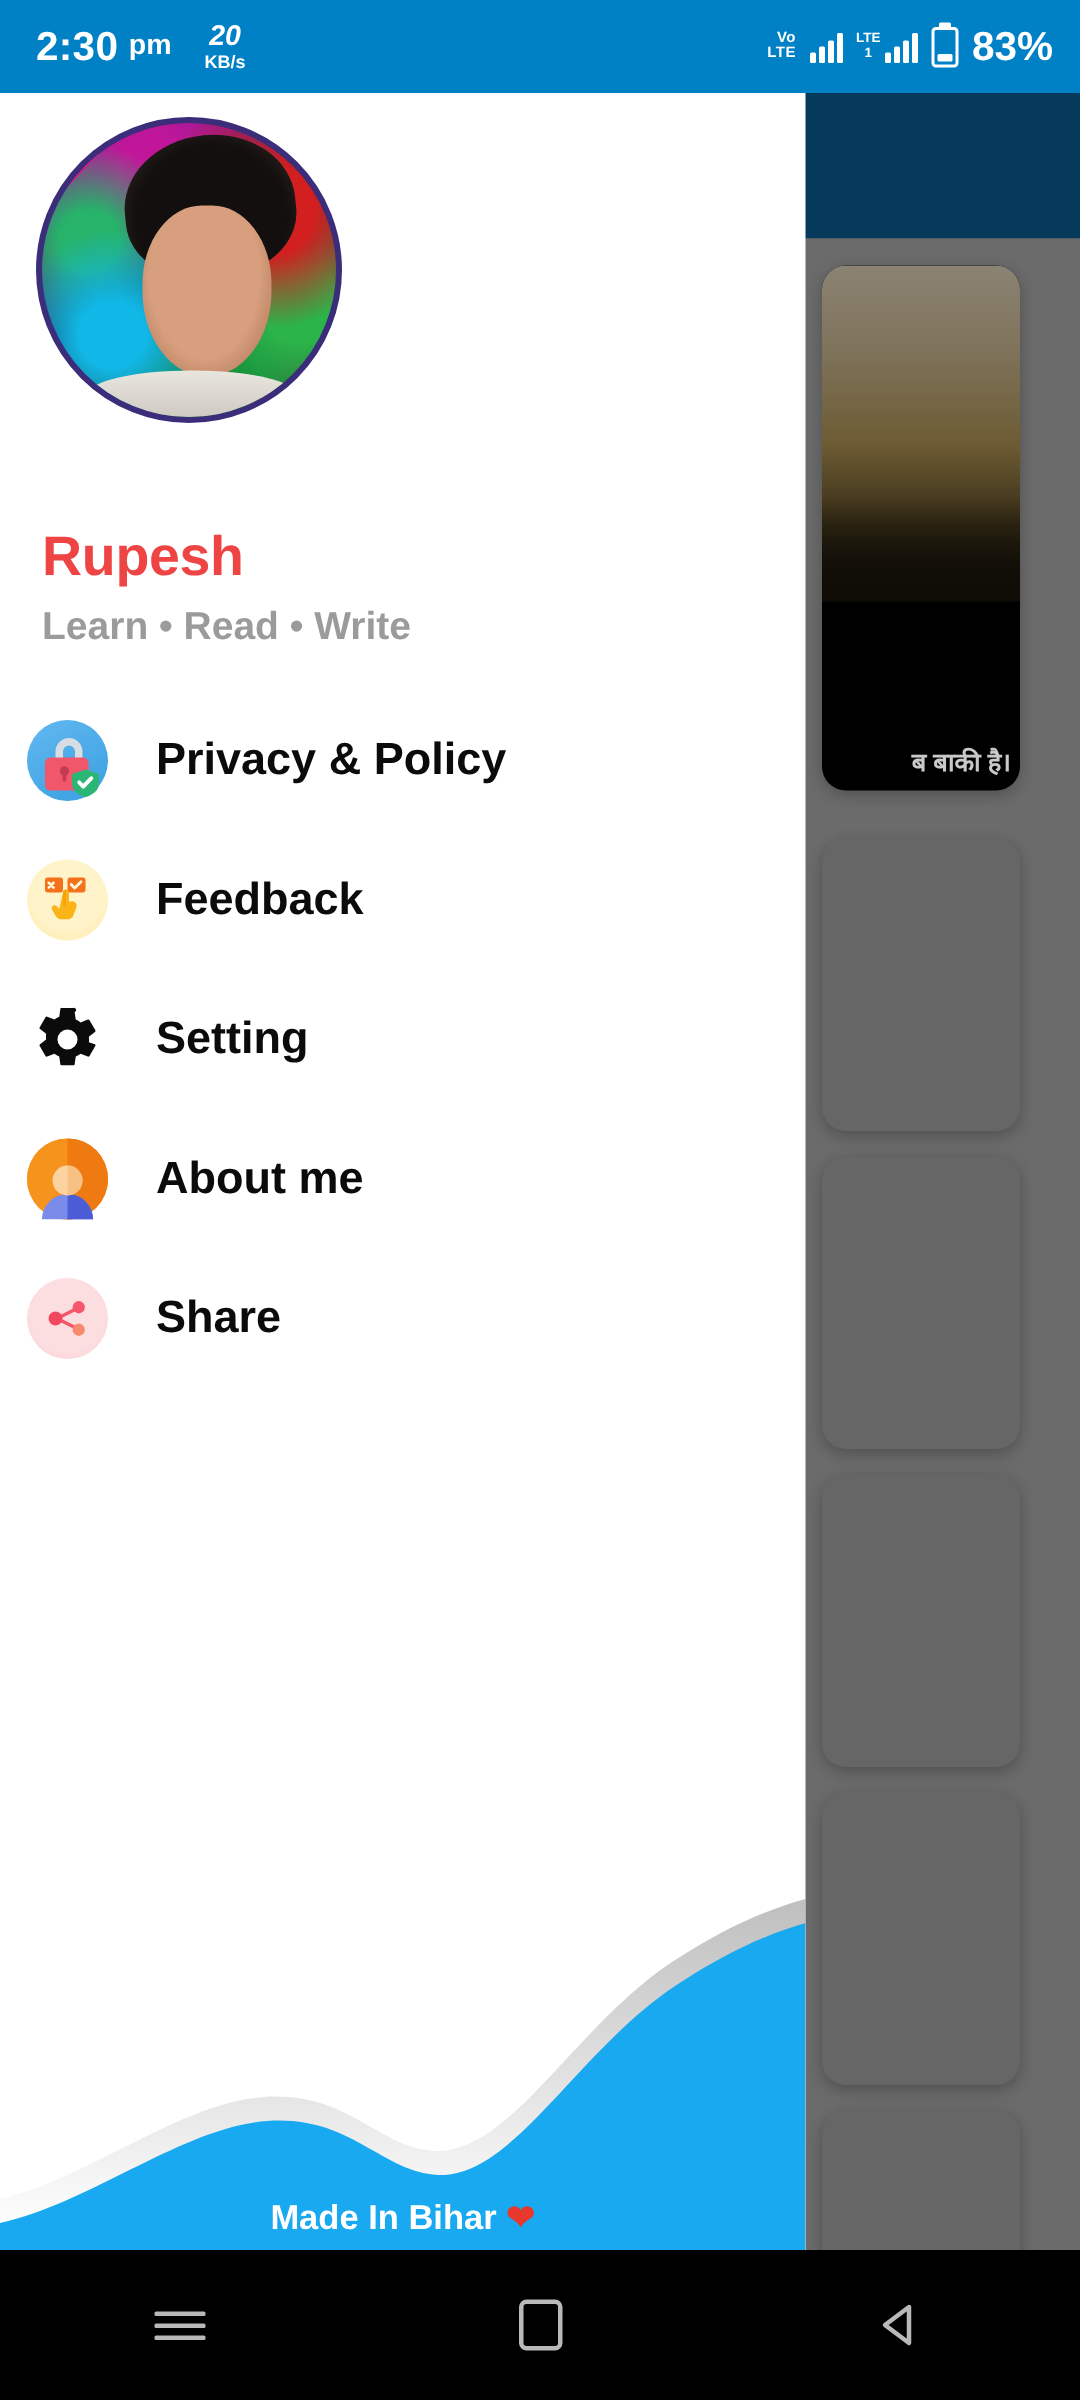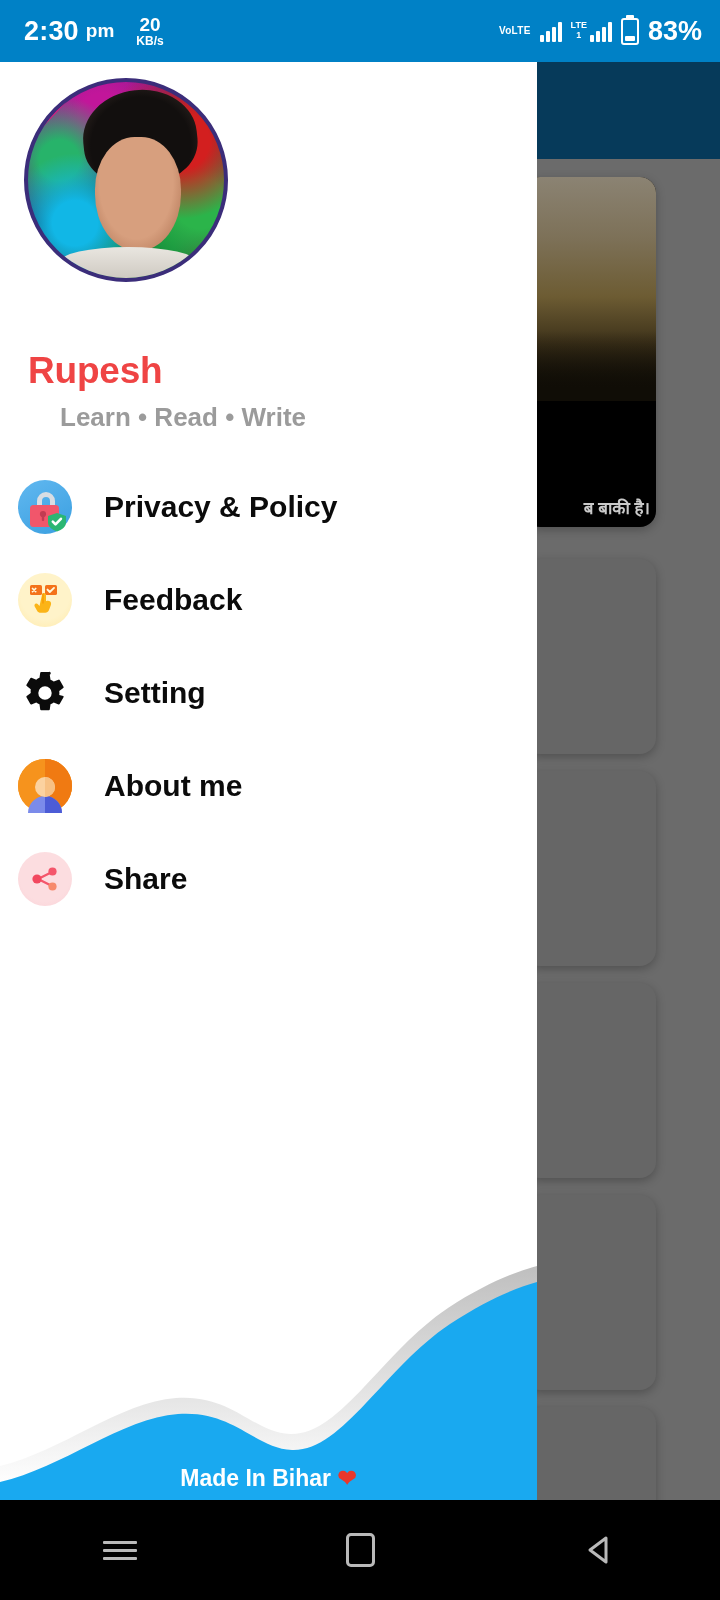--- a/index.html
+++ b/index.html
@@ -14,45 +14,45 @@
   
   .statusbar {
     position:absolute; left:0; top:0; width:720px; height:62px;
     background:#0081C6; display:flex; align-items:center;
     padding:0 18px 0 24px; z-index:60;
   }
   .sb-time { color:#fff; font-size:27px; font-weight:700; letter-spacing:0.2px;text-align:center; }
   .sb-ampm { color:#fff; font-size:19px; font-weight:700; margin-left:7px; }
   .sb-net { margin-left:22px; display:flex; flex-direction:column; align-items:center;
             line-height:1; color:#fff; }
-  .sb-net-v { font-size:19px; font-weight:700; }
+  .sb-net-v { font-size:19px; font-weight:700;font-style:italic; }
   .sb-net-u { font-size:12px; font-weight:700; margin-top:1px; }
   .sb-right { margin-left:auto; display:flex; align-items:center; gap:9px; }
-  .sb-volte { display:flex; align-items:flex-end; line-height:1.05;
+  .sb-volte { display:flex; flex-direction:column; align-items:flex-end; line-height:1.05;
               color:#fff; font-size:10px; font-weight:700; letter-spacing:0.3px; }
   .bars { display:flex; align-items:flex-end; gap:2px; height:22px; }
   .bars i { display:block; width:4px; background:#fff; border-radius:1px; }
   .bars i:nth-child(1){height:7px;} .bars i:nth-child(2){height:11px;}
   .bars i:nth-child(3){height:15px;} .bars i:nth-child(4){height:20px;}
   .lte-grp { display:flex; align-items:flex-end; gap:3px; }
   .lte-tag { display:flex; flex-direction:column; align-items:center; color:#fff;
              font-size:9px; font-weight:700; line-height:1.05; margin-bottom:2px; }
   .batt { width:18px; height:27px; border:2px solid #fff; border-radius:3px;
           position:relative; display:flex; align-items:flex-end; padding:2px; }
   .batt:before { content:""; position:absolute; top:-5px; left:50%; transform:translateX(-50%);
                  width:8px; height:3px; background:#fff; border-radius:1px 1px 0 0; }
   .batt i { display:block; width:100%; height:22%; background:#fff; border-radius:1px; }
   .sb-pct { color:#fff; font-size:27px; font-weight:700; }
 
   
   .bg-app { position:absolute; left:0; top:62px; width:720px; height:1438px; background:#6d6d6d; }
   .bg-header { position:absolute; left:0; top:0; width:720px; height:97px; background:#063A5A; }
   .bg-body { position:absolute; left:0; top:97px; width:720px; bottom:0; background:#6b6b6b; }
   .bg-card {
-    position:absolute; left:524px; width:132px; border-radius:16px;
+    position:absolute; left:548px; width:132px; border-radius:16px;
     background:#666666; box-shadow:0 3px 10px rgba(0,0,0,.25);
   }
   .bg-card.photo { background:#000; overflow:hidden; }
   .bg-photo-img {
     position:absolute; left:0; top:0; width:100%; height:62%;
     background:
       linear-gradient(180deg,#8b8373 0%,#7d7158 28%,#6d5c33 55%,#3a2f18 78%,#0b0906 100%);
   }
   .bg-photo-sky { position:absolute; left:0; top:44%; width:100%; height:20%;
     background:linear-gradient(180deg, rgba(40,32,14,0) 0%, #100d06 85%); }
@@ -103,21 +103,21 @@
   .love-band span {
     color:#fff; font-size:27px; font-weight:700; letter-spacing:2px;
   }
 
   .profile-name {
     position:absolute; left:28px; top:288px;
     color:#ef4444; font-size:37px; font-weight:700; letter-spacing:-0.2px;
   }
   .profile-sub {
     position:absolute; left:28px; top:340px;
-    color:#9b9b9b; font-size:26px; font-weight:700;margin-left:32px;
+    color:#9b9b9b; font-size:26px; font-weight:700;
   }
 
   .menu { position:absolute; left:0; top:398px; width:537px; }
   .menu-item {
     display:flex; align-items:center; height:93px; padding-left:18px; cursor:pointer;
   }
   .mi-icon { width:54px; height:54px; flex:0 0 54px; position:relative; }
   .mi-label { margin-left:32px; font-size:30px; font-weight:700; color:#0b0b0b; }
 
   .ico-circle { position:absolute; inset:0; border-radius:50%; }

